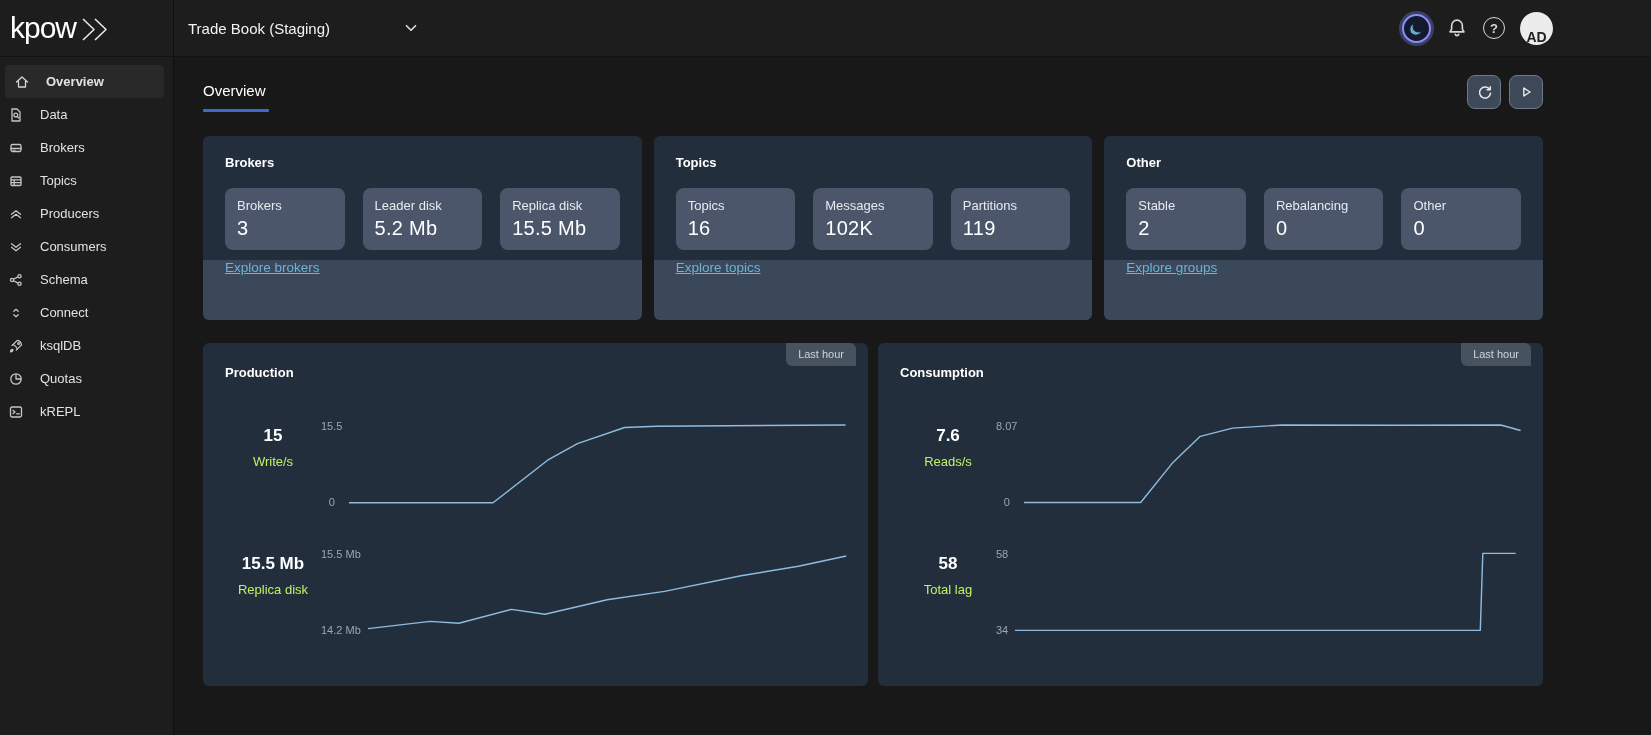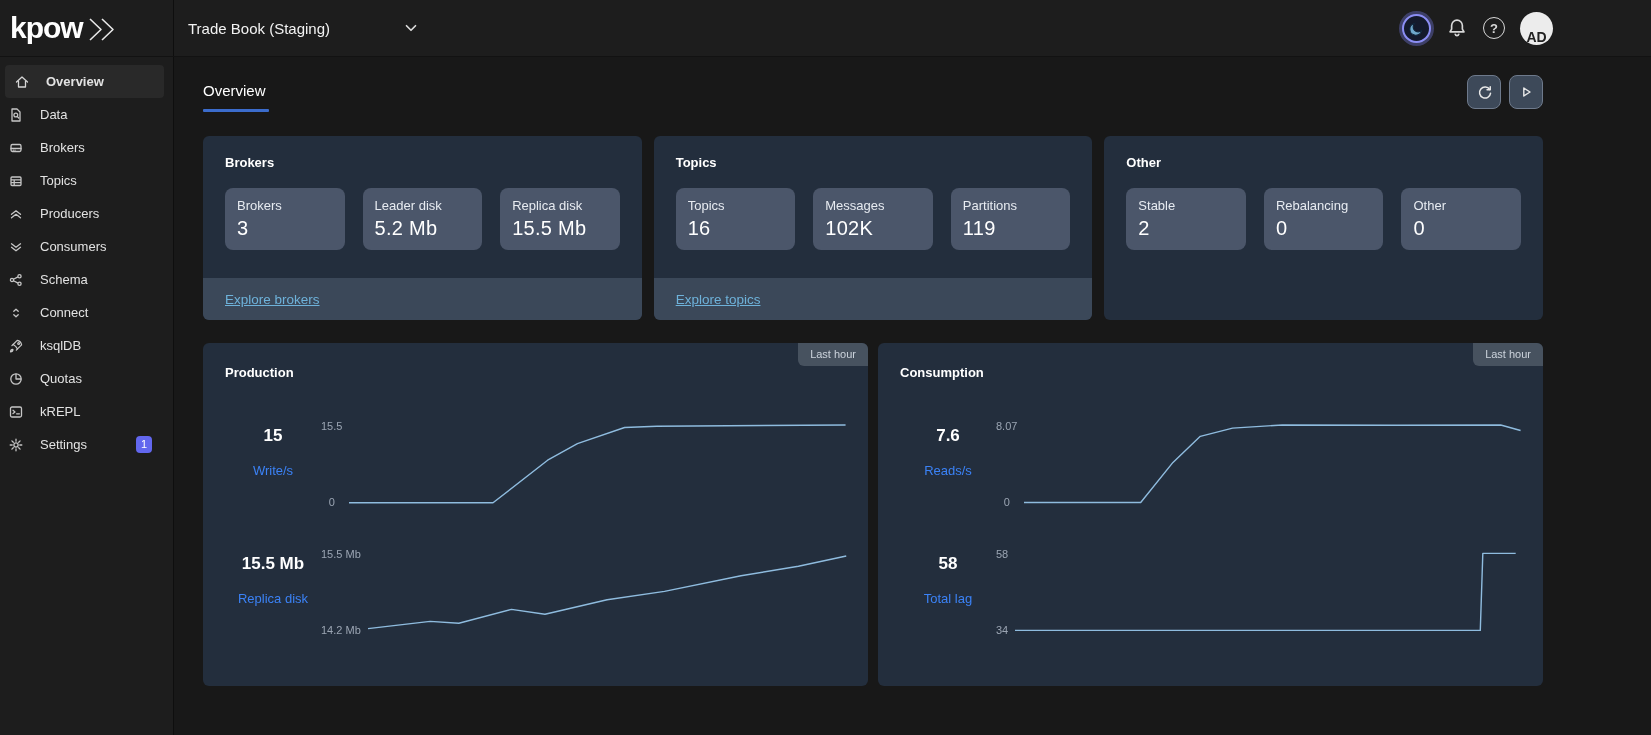--- a/index.html
+++ b/index.html
@@ -5,21 +5,21 @@
   * { margin:0; padding:0; box-sizing:border-box; }
   body {
     width:1651px; height:735px; overflow:hidden;
     background:#181818; color:#fff;
     font-family:"Liberation Sans", sans-serif;
   }
   svg { display:block; }
   
   .topbar { height:57px; display:flex; align-items:center; background:#1d1d1d; border-bottom:1px solid #121212; }
   .logo-area { flex:0 0 174px; height:100%; display:flex; align-items:center; padding-left:10px; border-right:1px solid #0e0e0e; cursor:pointer; }
-  .logo-text { font-size:30px; font-weight:bold; letter-spacing:-1px; line-height:1; }
+  .logo-text { font-size:30px; font-weight:normal; letter-spacing:-1px; line-height:1; }
   .logo-chevrons { margin-left:3px; margin-top:2px; }
   .env-select { display:flex; align-items:center; justify-content:space-between; width:232px; margin-left:14px; cursor:pointer; }
   .env-label { font-size:15px; font-weight:500; color:#f2f2f2; }
   .topbar-right { margin-left:auto; display:flex; align-items:center; gap:15px; padding-right:98px; }
   .moon-btn { width:29px; height:29px; border-radius:50%; background:#141a2c; border:2px solid #8b8ef4;
     box-shadow:0 0 0 3px rgba(124,128,244,.35); display:flex; align-items:center; justify-content:center; cursor:pointer; }
   .icon-btn { cursor:pointer; display:flex; align-items:center; justify-content:center; }
   .help-circle { width:22px; height:22px; border:1.6px solid #d8d8d8; border-radius:50%;
     display:flex; align-items:center; justify-content:center; font-size:13px; font-weight:bold; color:#d8d8d8; cursor:pointer; }
   .avatar { width:33px; height:33px; border-radius:50%; background:#ececec; color:#222;
@@ -44,34 +44,34 @@
     display:flex; align-items:center; justify-content:center; cursor:pointer; }
   
   .cards { display:flex; gap:12px; width:1340px; margin-top:24px; }
   .card { flex:1; height:184px; background:#232e3d; border-radius:6px; overflow:hidden; display:flex; flex-direction:column; }
   .card-body { padding:19px 22px 0; flex:1; }
   .card-title { font-size:13px; font-weight:bold; margin-bottom:18px; }
   .tiles { display:flex; gap:18px; }
   .tile { width:120px; height:62px; background:#4b566a; border-radius:8px; padding:10px 12px; }
   .tile-label { font-size:13px; color:#e7ebf1; margin-bottom:4px; }
   .tile-value { font-size:20px; font-weight:500; letter-spacing:.3px; }
-  .card-footer { height:42px; background:#3b4859; display:flex; align-items:center; padding:0 22px; }
+  .card-footer { height:60px; background:#3b4859; display:flex; padding:0 22px; }
   .explore-link { color:#6eb2da; font-size:13.5px; text-decoration:underline; cursor:pointer; }
   
   .panels { display:flex; gap:10px; width:1340px; margin-top:23px; }
   .panel { position:relative; flex:1; height:343px; background:#232e3d; border-radius:6px; padding:22px; }
-  .panel-badge { position:absolute; top:0; right:0; background:#47525f; color:#ccd3dc; font-size:11px;
+  .panel-badge { position:absolute; top:0; right:12px; background:#47525f; color:#ccd3dc; font-size:11px;
     padding:5px 12px 6px; border-radius:0 6px 0 6px; }
   .panel-title { font-size:13px; font-weight:bold; }
   .chart-row { display:flex; align-items:flex-start; height:78px; }
   .row-1 { margin-top:45px; }
   .row-2 { margin-top:50px; }
   .stat { flex:0 0 96px; text-align:center; }
   .stat-value { font-size:17px; font-weight:bold; line-height:1.25; }
-  .stat-label { font-size:13px; color:#3b82f6; margin-top:17px; }
+  .stat-label { font-size:13px; color:#bef264; margin-top:8px; }
   .axis { display:flex; flex-direction:column; justify-content:space-between; align-items:center;
     height:88px; margin-top:-5px; padding-right:7px; font-size:11px; color:#9ba5b3; }
   .plot { flex:1; height:78px; }
   .plot svg { overflow:visible; }
 </style>
 </head>
 <body>
 
 <div class="topbar">
   <div class="logo-area">
@@ -210,30 +210,20 @@
     <div class="side-item">
       <span class="side-icon">
         <svg width="16" height="16" viewBox="0 0 16 16" fill="none" stroke="#c6c6c6" stroke-width="1.3" stroke-linecap="round" stroke-linejoin="round">
             <rect x="2.5" y="3" width="11" height="10" rx="1.5"></rect>
             <path d="M5 6.3 l2 1.6 -2 1.6"></path>
             <path d="M8.6 9.8 h2.8"></path>
           </svg>
       </span>
       <span>kREPL</span>
     </div>
-    <div class="side-item">
-      <span class="side-icon">
-        <svg width="16" height="16" viewBox="0 0 16 16" fill="none" stroke="#c6c6c6" stroke-width="1.3" stroke-linecap="round">
-            <circle cx="8" cy="8" r="2.1"></circle>
-            <path d="M8 2.2 v2 M8 11.8 v2 M2.2 8 h2 M11.8 8 h2 M3.9 3.9 l1.4 1.4 M10.7 10.7 l1.4 1.4 M12.1 3.9 l-1.4 1.4 M5.3 10.7 l-1.4 1.4"></path>
-          </svg>
-      </span>
-      <span>Settings</span>
-      <span class="side-badge">1</span>
-    </div>
   </nav>
 
   <main class="content">
     <div class="page-head">
       <div class="tab">
         <div class="tab-label">Overview</div>
         <div class="tab-underline"></div>
       </div>
       <div class="actions">
         <div class="action-btn">
@@ -307,20 +297,23 @@
             </div>
             <div class="tile">
               <div class="tile-label">Rebalancing</div>
               <div class="tile-value">0</div>
             </div>
             <div class="tile">
               <div class="tile-label">Other</div>
               <div class="tile-value">0</div>
             </div>
           </div>
+        </div>
+        <div class="card-footer">
+          <span class="explore-link">Explore groups</span>
         </div>
       </div>
     </div>
 
     <div class="panels">
       <div class="panel">
         <div class="panel-badge">Last hour</div>
         <div class="panel-title">Production</div>
         <div class="chart-row row-1">
           <div class="stat">

